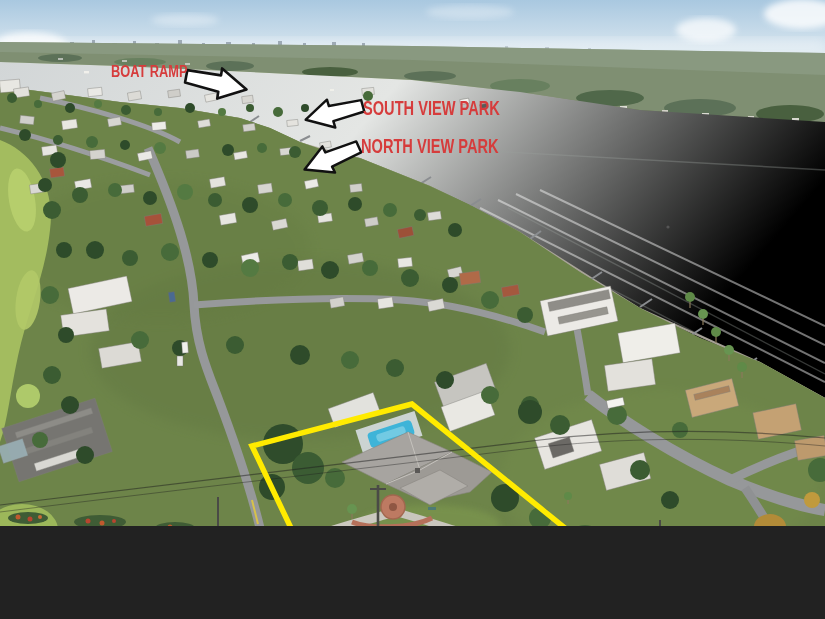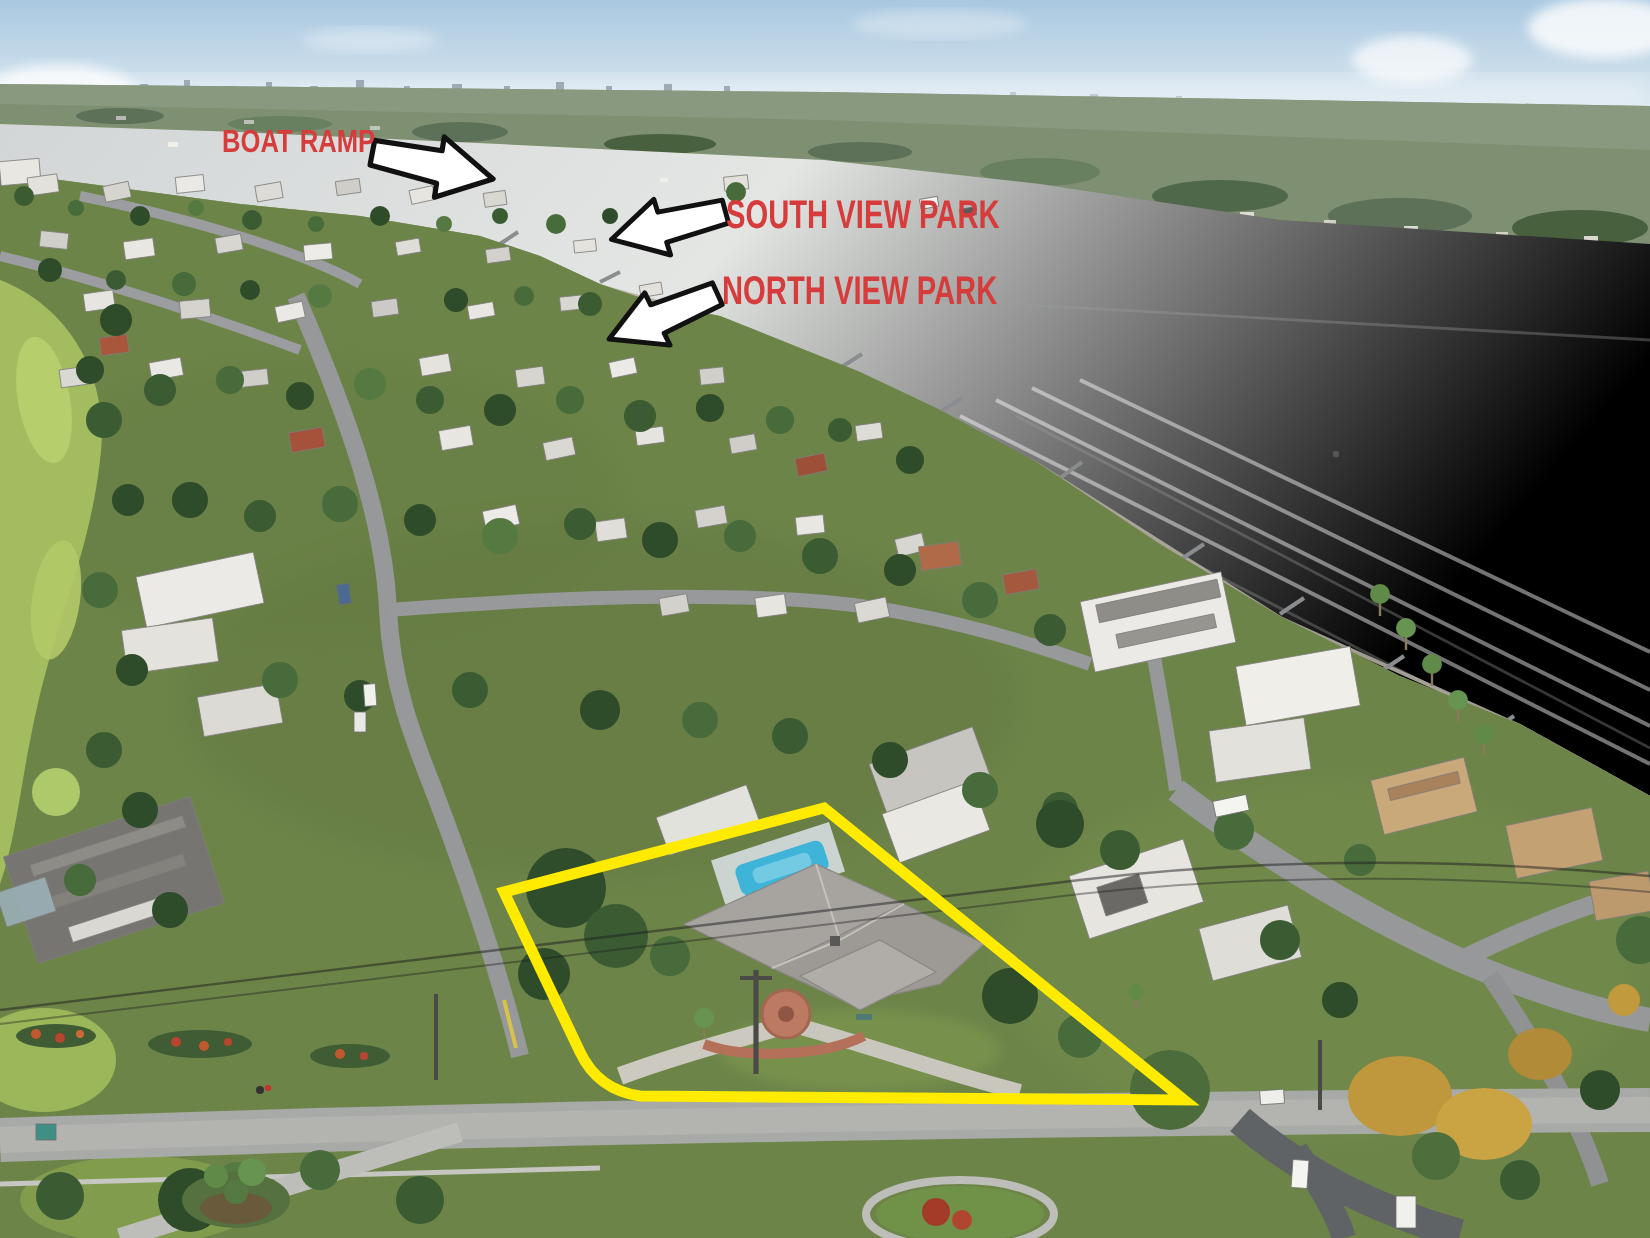--- a/index.html
+++ b/index.html
@@ -1,17 +1,17 @@
 <!DOCTYPE html>
 <html style="--label-red: #d63c3c; --outline-yellow: #ffeb00; --arrow-fill: #ffffff; --arrow-stroke: #111111; --pool-blue: #3eb4d8;"><head>
 <meta charset="utf-8">
 <style>
   html,body{margin:0;padding:0;background:#222;}
   #stage{
-    position:relative;width:825px;height:619px;overflow:hidden;
+    position:relative;width:825px;height:526px;overflow:hidden;
     font-family:"Liberation Sans", sans-serif;
     background:#6d8449;
   }
   #scene{position:absolute;left:0;top:0;width:825px;height:619px;}
   .photo-label{
     position:absolute;
     color:var(--label-red,#d63c3c);
     font-weight:bold;
     white-space:nowrap;
     transform-origin:left top;

